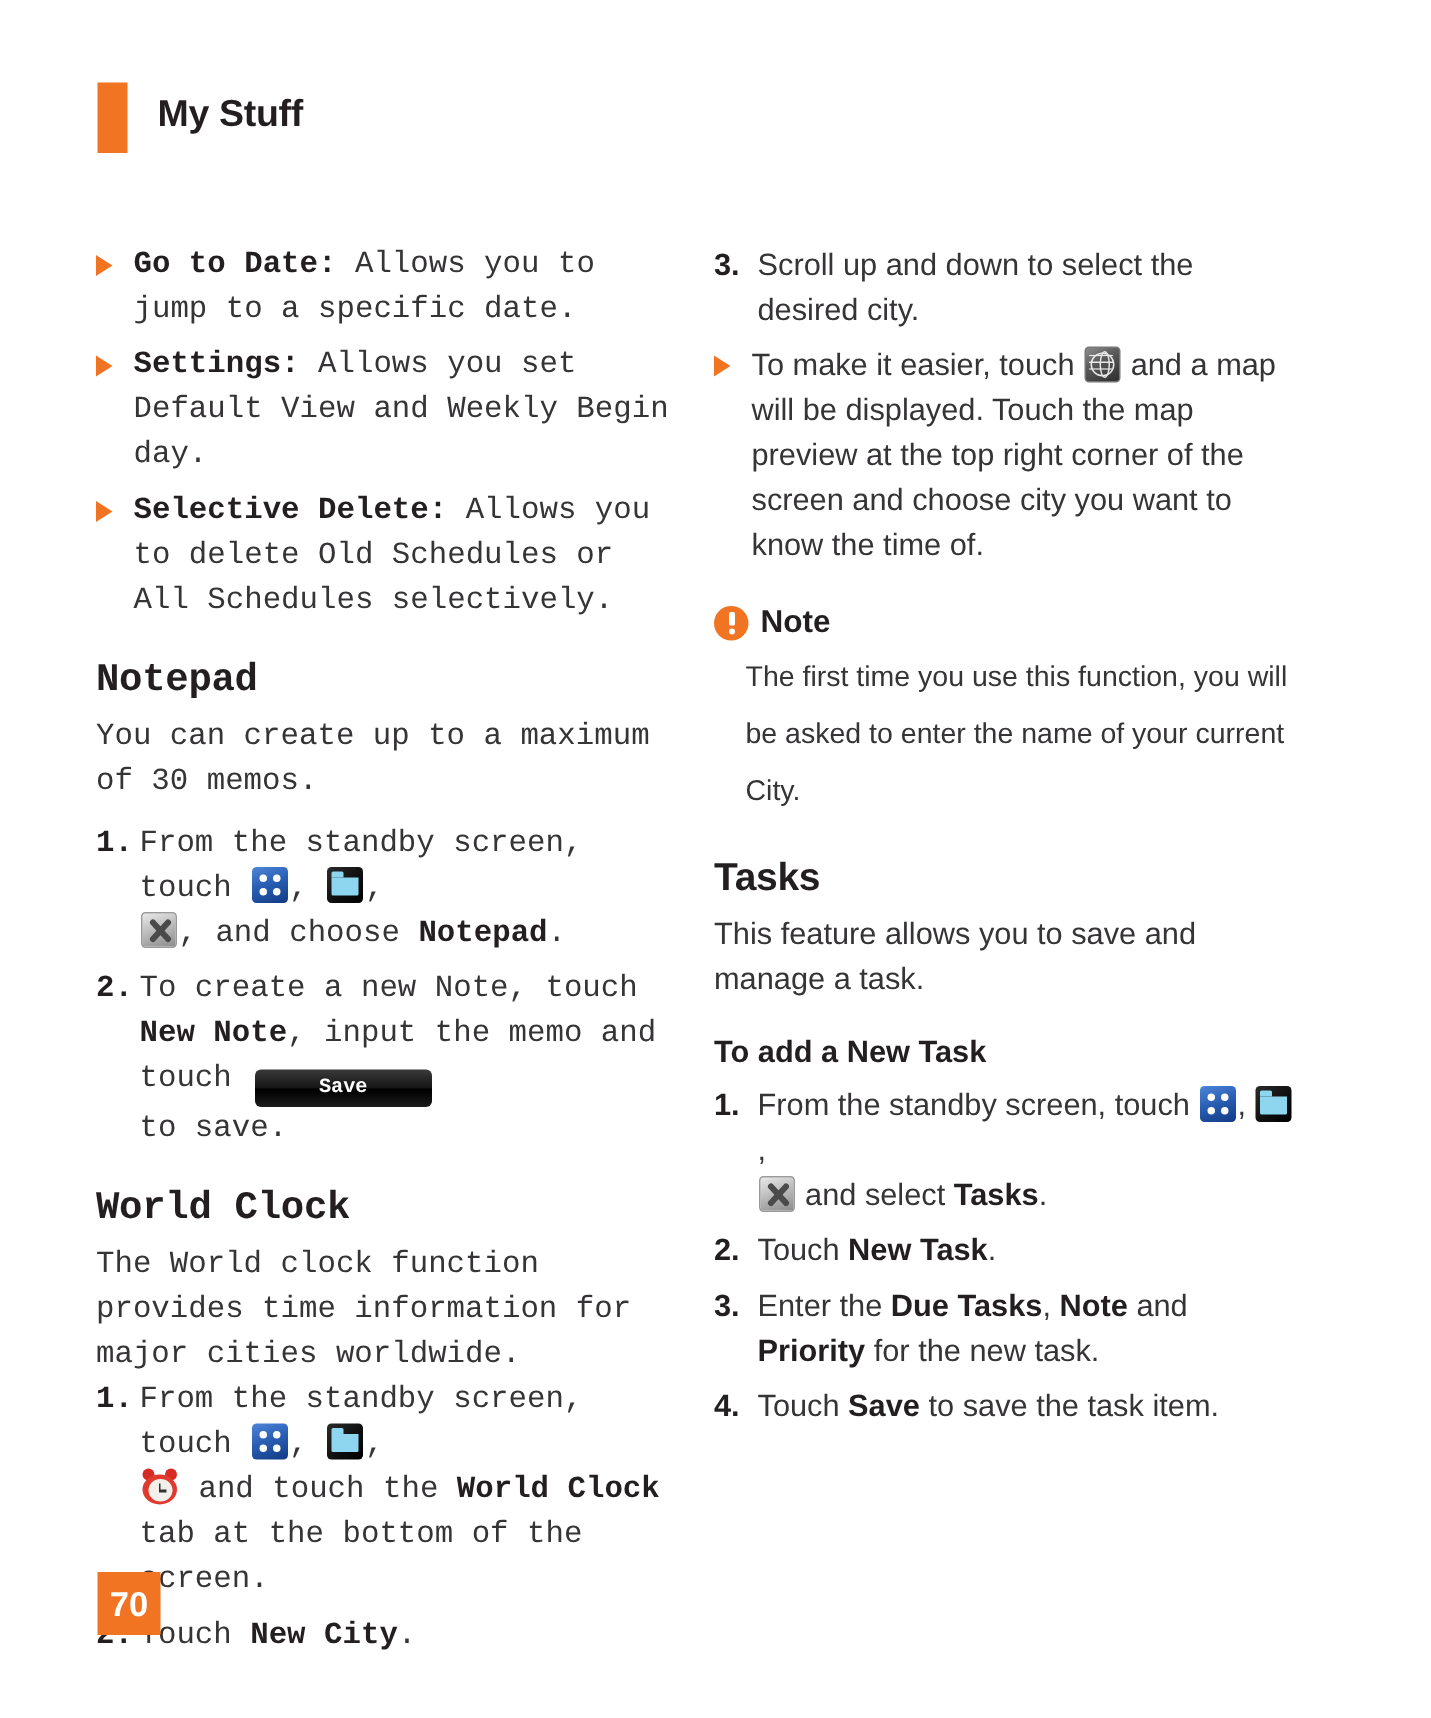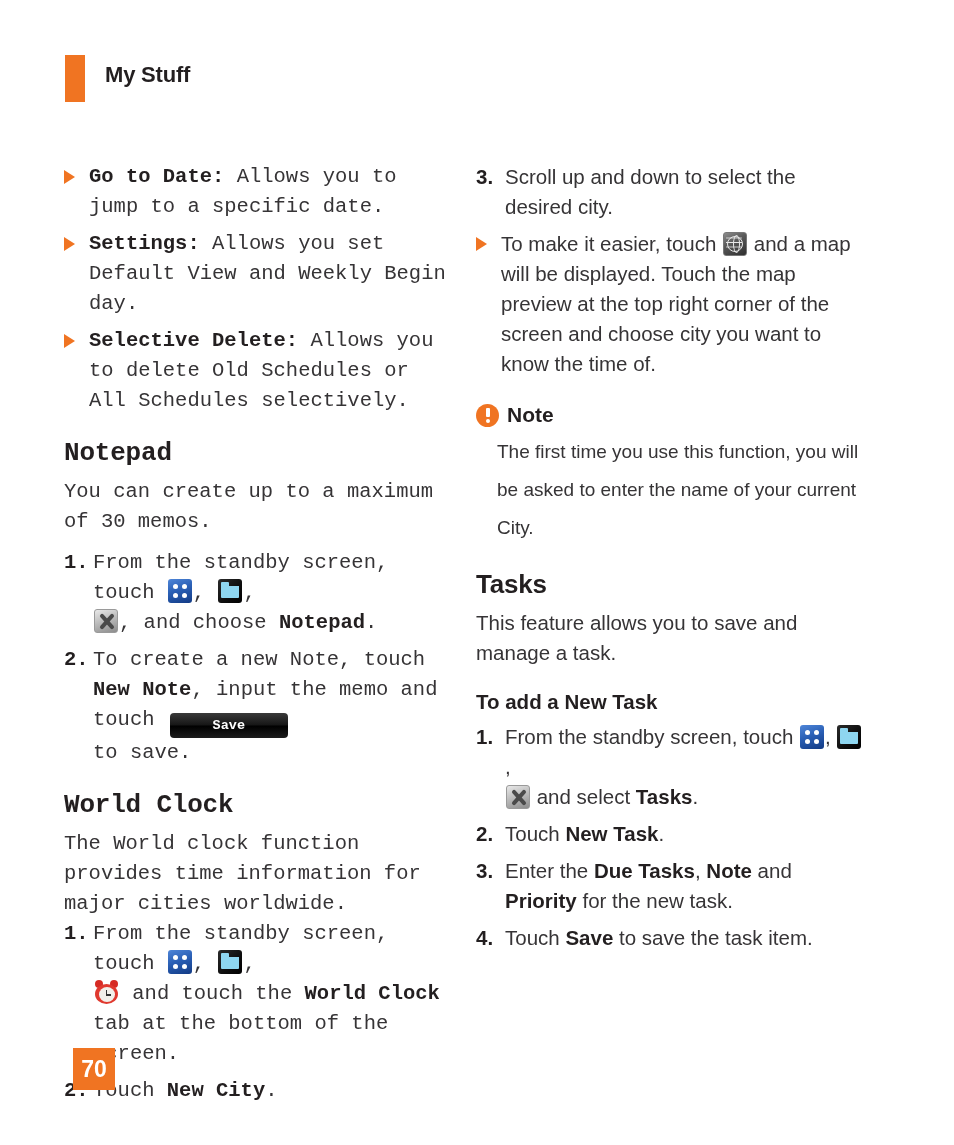--- a/index.html
+++ b/index.html
@@ -23,21 +23,21 @@
   }
   .header-bar {
     position: absolute;
     left: 65px; top: 55px;
     width: 20px; height: 47px;
     background: #F07422;
   }
   .header-title {
     position: absolute;
     left: 105px; top: 62px;
-    font-size: 22px;
+    font-size: 25px;
     font-weight: bold;
     letter-spacing: -0.2px;
     color: #231f20;
   }
 
   
   .col {
     position: absolute;
     top: 162px;
     width: 390px;
@@ -303,21 +303,20 @@
   .page-num {
     position: absolute;
     left: 65px; top: 1048px;
     width: 42px; height: 42px;
     background: #F07422;
     color: #ffffff;
     font-size: 23px;
     font-weight: bold;
     text-align: center;
     line-height: 42px;
-    margin-left: 8px;
   }
 </style>
 </head>
 <body>
 
 <div class="page-header">
   <div class="header-bar"></div>
   <div class="header-title">My Stuff</div>
 </div>
 

